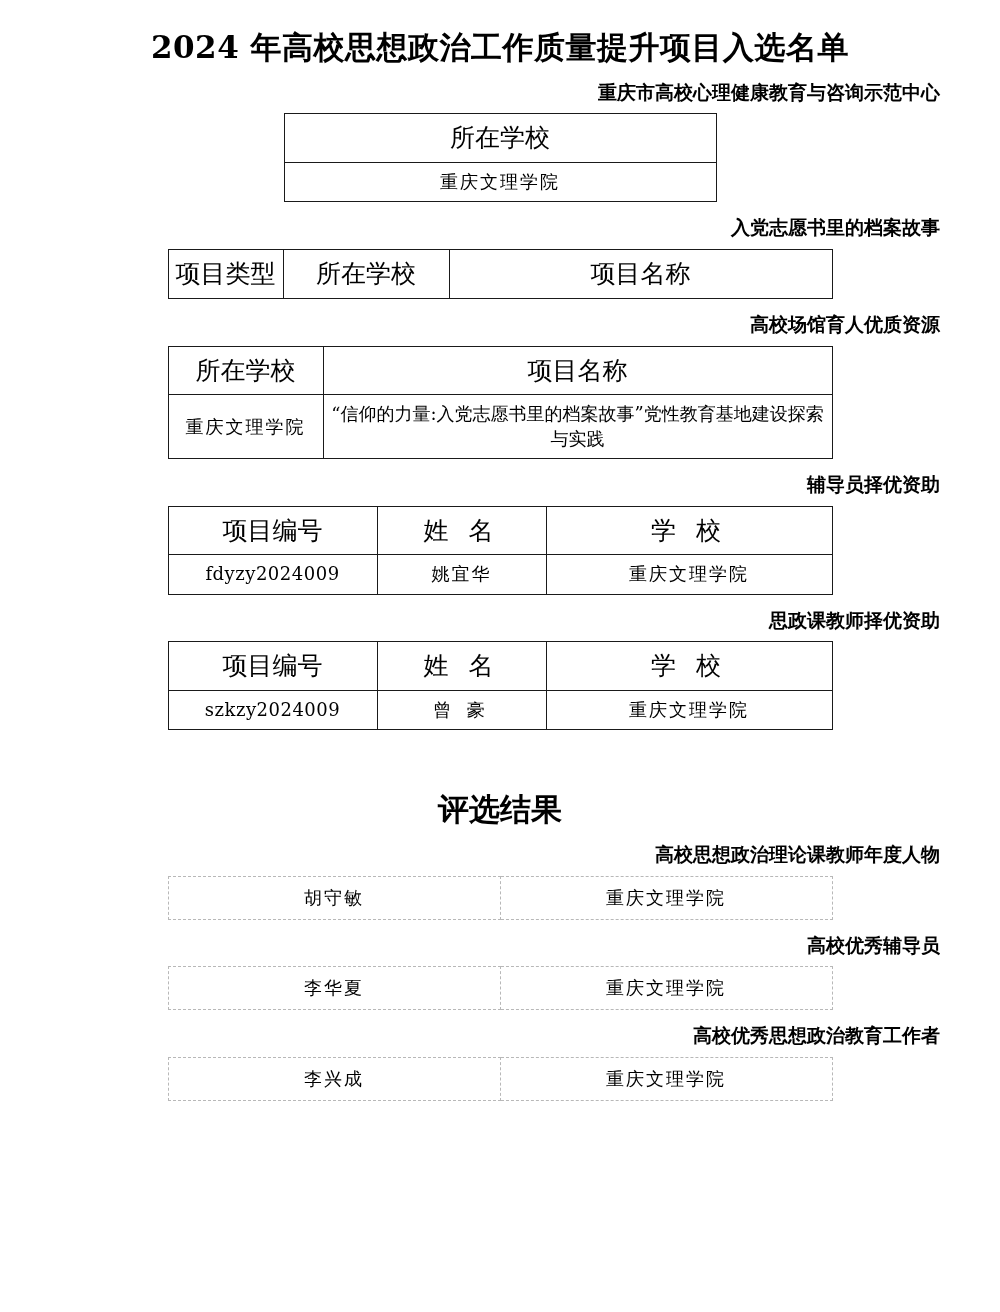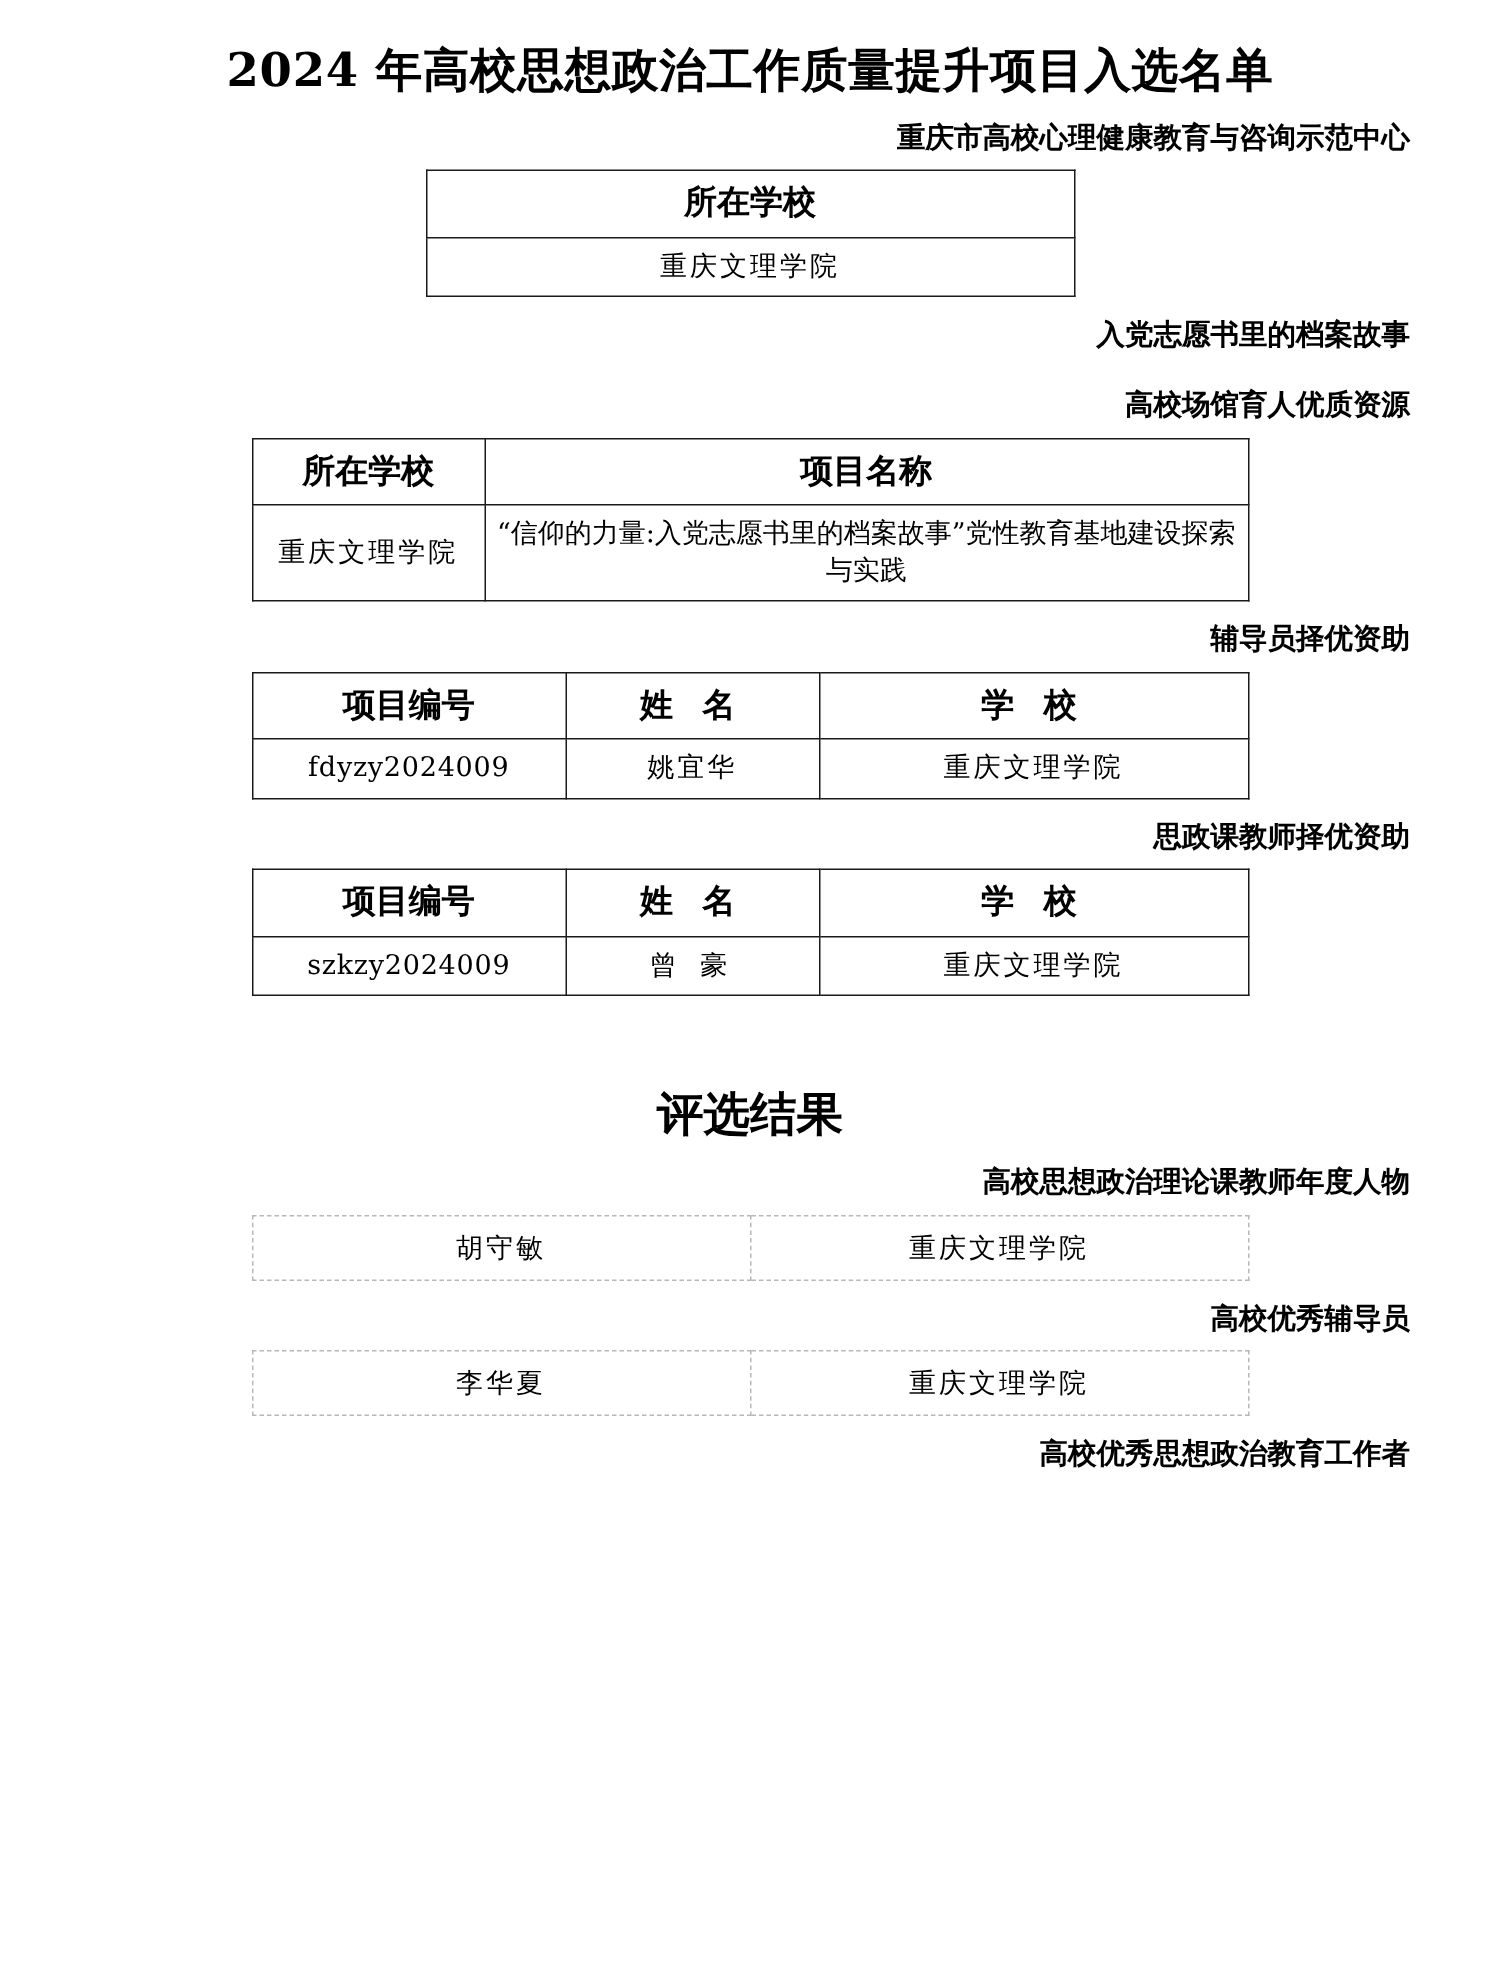--- a/index.html
+++ b/index.html
@@ -56,22 +56,22 @@
   table.tbl td, table.tbl th {
     border: 1px solid #1a1a1a;
     padding: 7px 6px;
     text-align: center;
     vertical-align: middle;
     font-size: 18px;
     line-height: 1.35;
     font-family: "DejaVu Serif", "Liberation Serif", serif;
   }
   table.tbl th {
-    font-weight: bold;
-    font-size: 22px;
+    font-weight: normal;
+    font-size: 25px;
   }
   .wide-space { letter-spacing: 6px; }
 
   
   table.tbl-dash {
     border-collapse: collapse;
     margin: 0 auto 4px auto;
     table-layout: fixed;
   }
   table.tbl-dash td {
@@ -114,20 +114,25 @@
   </table>
 
   <h2 class="section-title">入党志愿书里的档案故事</h2>
   <table class="tbl" style="width: 664px;">
     <colgroup>
       <col style="width:115px">
         <col style="width:166px">
         <col style="width:383px">
     </colgroup>
     <tbody>
+      <tr>
+        <th>项目类型</th>
+        <th>所在学校</th>
+        <th>项目名称</th>
+      </tr>
     </tbody>
   </table>
 
   <h2 class="section-title">高校场馆育人优质资源</h2>
   <table class="tbl" style="width: 664px;">
     <colgroup>
       <col style="width:155px">
         <col style="width:509px">
     </colgroup>
     <tbody>
@@ -211,14 +216,26 @@
       </colgroup>
     <tbody>
       <tr>
         <td>李华夏</td>
         <td>重庆文理学院</td>
       </tr>
     </tbody>
   </table>
 
   <h2 class="section-title">高校优秀思想政治教育工作者</h2>
+  <table class="tbl-dash" style="width: 664px;">
+    <colgroup>
+        <col style="width:332px">
+        <col style="width:332px">
+      </colgroup>
+    <tbody>
+      <tr>
+        <td>李兴成</td>
+        <td>重庆文理学院</td>
+      </tr>
+    </tbody>
+  </table>
 
 </div>
 
 </body></html>

